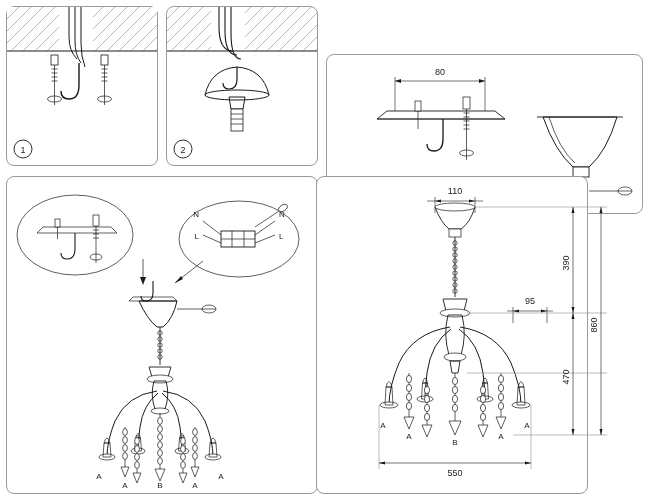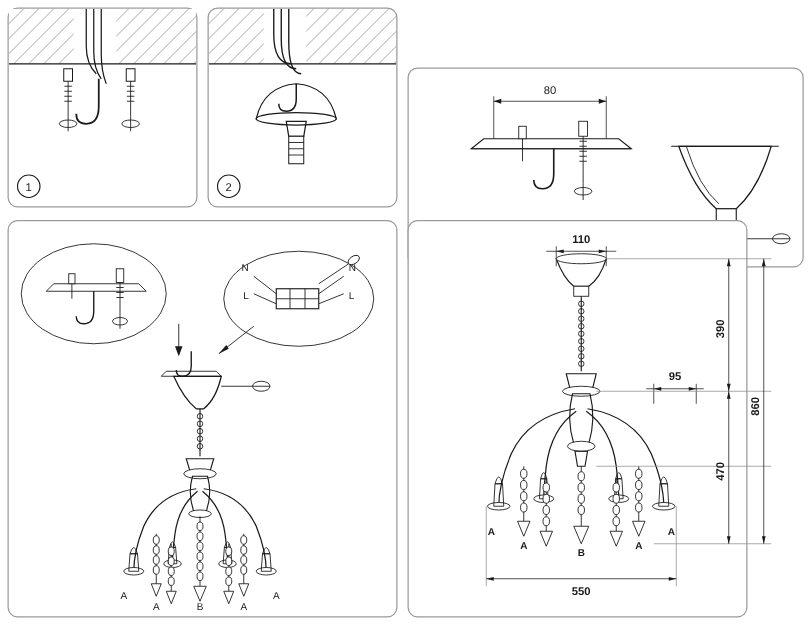--- a/index.html
+++ b/index.html
@@ -3,21 +3,21 @@
 <meta charset="utf-8">
 <style>
   html,body{margin:0;padding:0;background:#ffffff;}
   body{width:646px;height:500px;font-family:"Liberation Sans",sans-serif;color:#1a1a1a;overflow:hidden;}
   .sheet{position:relative;width:646px;height:500px;}
   .panel{position:absolute;border:1px solid #9a9a9a;border-radius:8px;background:#fff;box-sizing:border-box;}
   #panel1{left:6px;top:6px;width:152px;height:160px;}
   #panel2{left:166px;top:6px;width:152px;height:160px;}
   #panel3{left:326px;top:6px;width:317px;height:160px;margin-top:48px;}
   #panel4{left:6px;top:176px;width:312px;height:318px;}
-  #panel5{left:326px;top:176px;width:272px;height:318px;font-weight:bold;}
+  #panel5{left:316px;top:176px;width:272px;height:318px;}
   svg{display:block;}
   .lbl{font-size:8px;fill:#1a1a1a;font-family:"Liberation Sans",sans-serif;}
   .lbl2{font-size:9px;fill:#1a1a1a;font-family:"Liberation Sans",sans-serif;}
   .stepnum{font-size:9px;fill:#1a1a1a;font-family:"Liberation Sans",sans-serif;}
   .hatchline{stroke:#9a9a9a;stroke-width:0.7;}
   .ln{stroke:#1a1a1a;fill:none;}
   .lnthin{stroke:#1a1a1a;fill:none;stroke-width:0.7;}
   .lndim{stroke:#1a1a1a;fill:none;stroke-width:0.6;}
   .lngray{stroke:#8d8d8d;fill:none;stroke-width:0.6;}
   .fillw{fill:#ffffff;}

